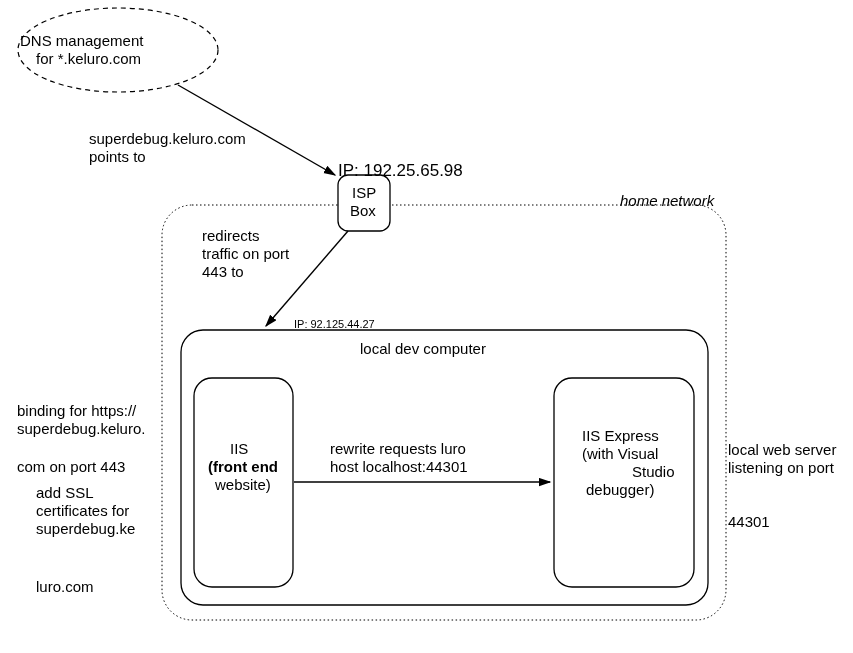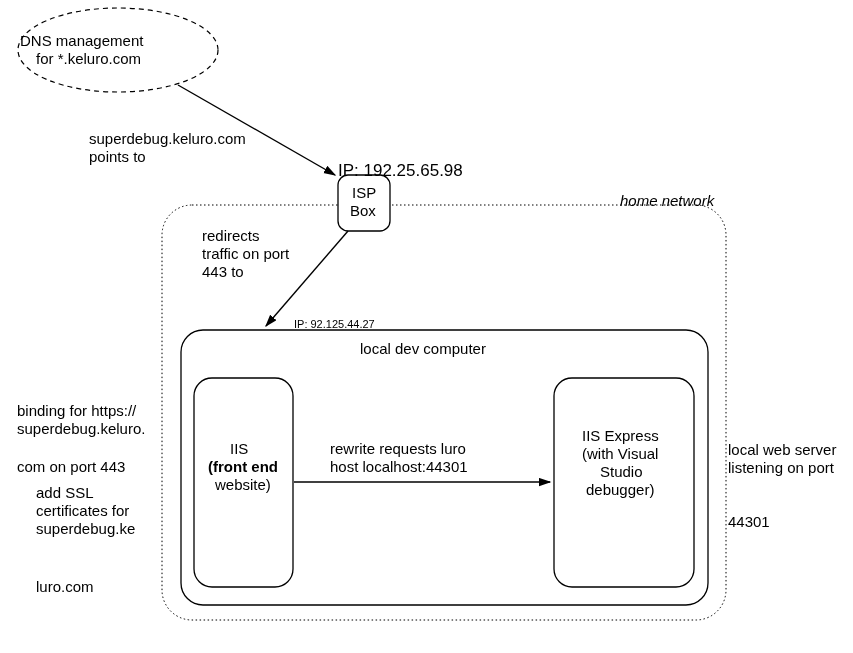--- a/index.html
+++ b/index.html
@@ -69,21 +69,21 @@
 
 <div class="label" style="left:230px; top:440px;">IIS</div>
 <div class="label" style="left:208px; top:458px;font-weight:bold;">(front end</div>
 <div class="label" style="left:215px; top:476px;">website)</div>
 
 <div class="label" style="left:330px; top:440px;">rewrite requests luro</div>
 <div class="label" style="left:330px; top:458px;">host localhost:44301</div>
 
 <div class="label" style="left:582px; top:427px;">IIS Express</div>
 <div class="label" style="left:582px; top:445px;">(with Visual</div>
-<div class="label" style="left:600px; top:463px;">Studio</div>
+<div class="label" style="left:632px; top:463px;">Studio</div>
 <div class="label" style="left:586px; top:481px;">debugger)</div>
 
 <div class="label" style="left:17px; top:402px;">binding for https://</div>
 <div class="label" style="left:17px; top:420px;">superdebug.keluro.</div>
 <div class="label" style="left:17px; top:438px;margin-top:20px;">com on port 443</div>
 
 <div class="label" style="left:36px; top:484px;">add SSL</div>
 <div class="label" style="left:36px; top:502px;">certificates for</div>
 <div class="label" style="left:36px; top:520px;">superdebug.ke</div>
 <div class="label" style="left:36px; top:538px;margin-top:40px;">luro.com</div>

